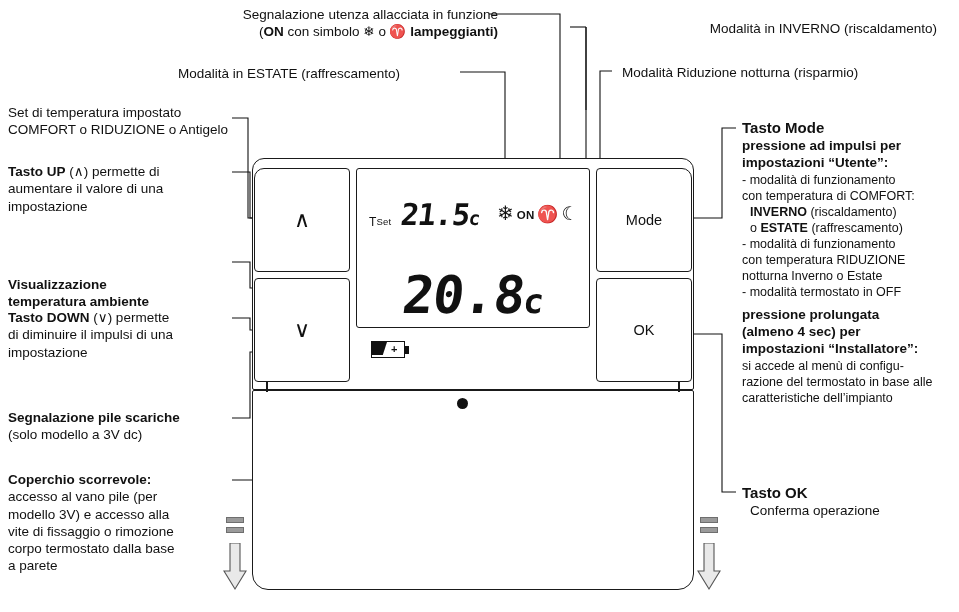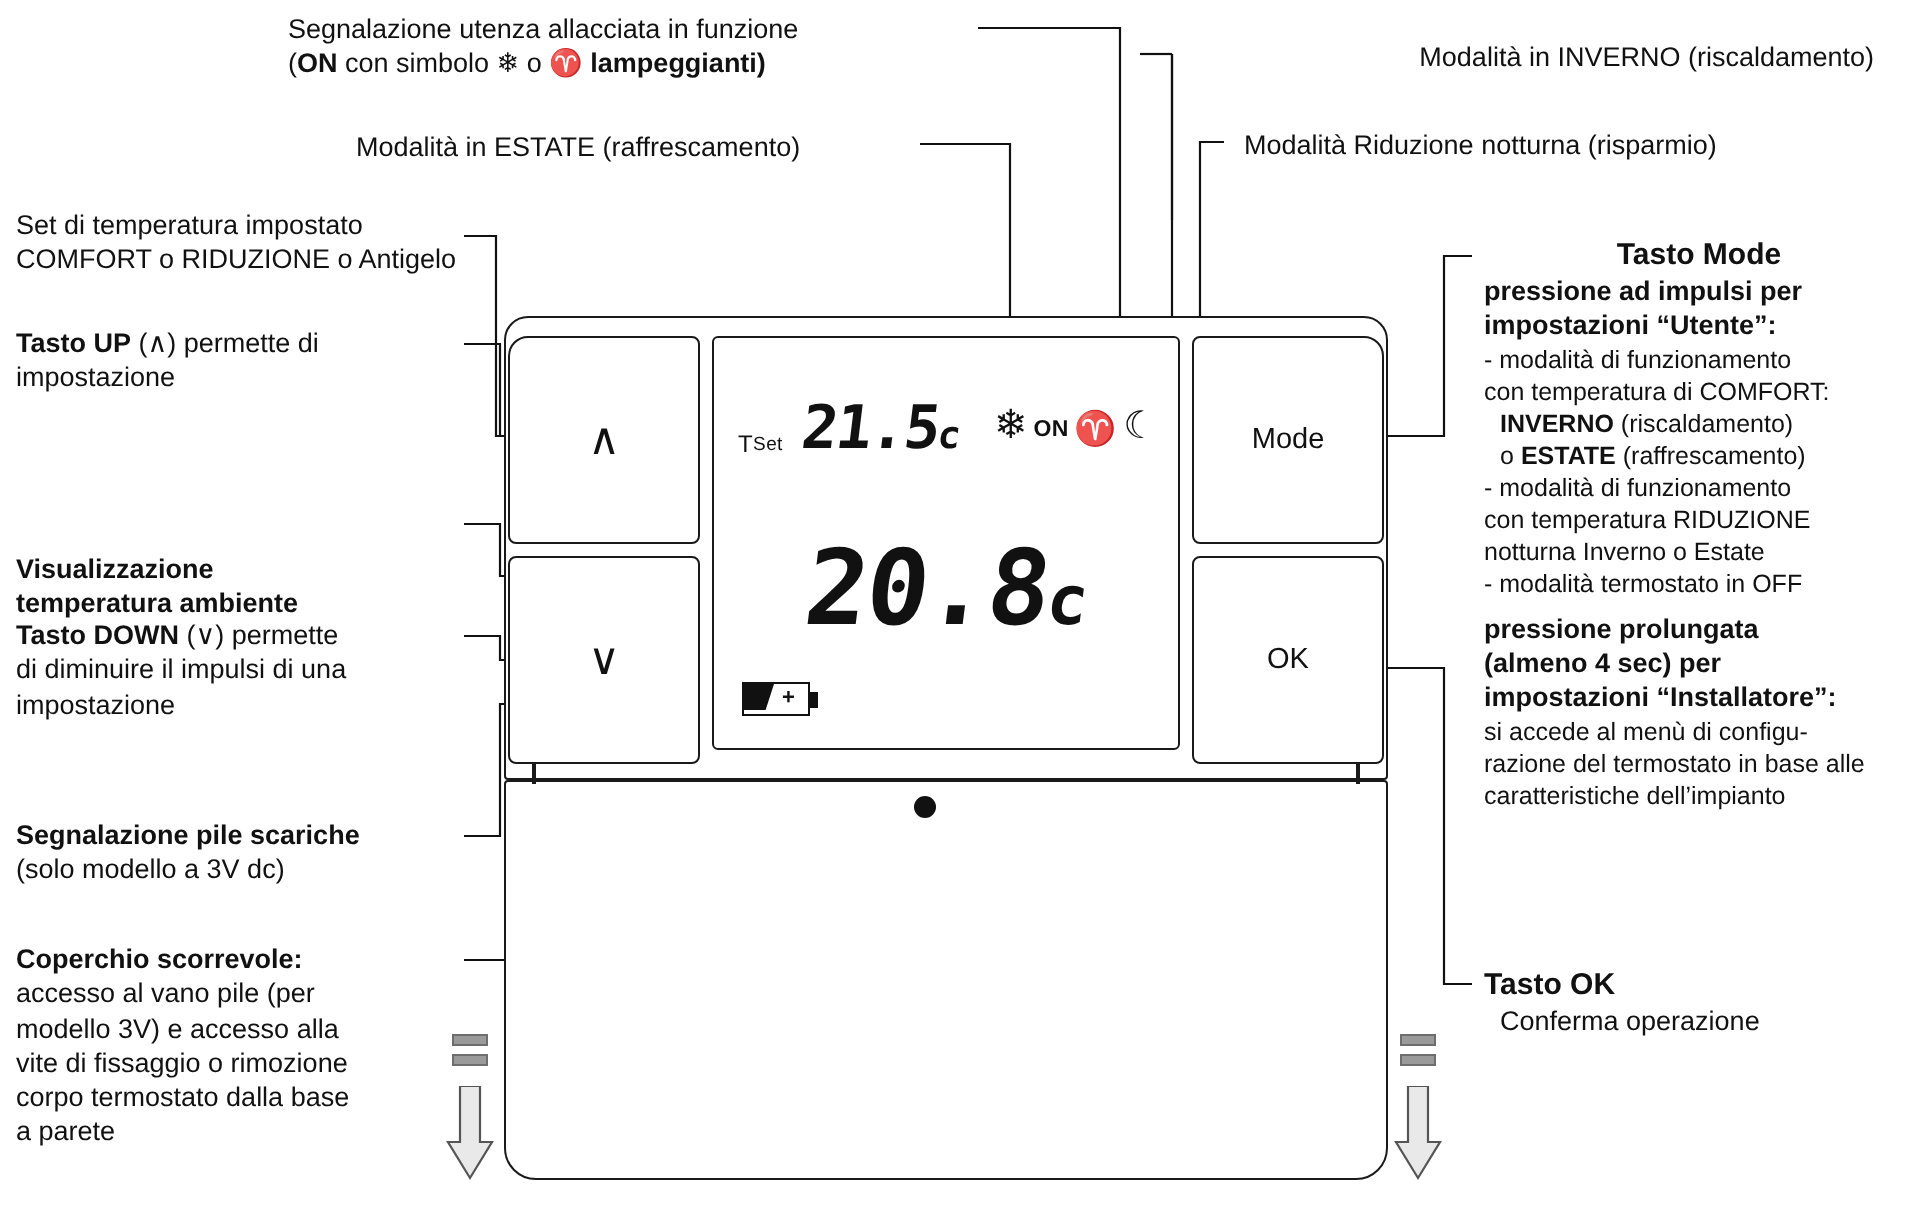--- a/index.html
+++ b/index.html
@@ -44,21 +44,21 @@
     left: 0; top: 0; width: 442px; height: 232px;
     border-radius: 12px 12px 2px 2px;
   }
   
   .case-bottom {
     left: 0; top: 232px; width: 442px; height: 200px;
     border-radius: 2px 2px 16px 16px;
   }
   
   .lcd {
-    left: 104px; top: 10px; width: 234px; height: 207px;
+    left: 104px; top: 10px; width: 234px; height: 160px;
     border-radius: 3px;
   }
   
   .btn {
     background: #fff;
     border: 1.6px solid #1a1a1a;
     box-sizing: border-box;
     position: absolute;
     display: flex;
     align-items: center;
@@ -251,21 +251,21 @@
 <div class="slide-arrow abs" style="left:696px; top:517px;">
   <div class="bars">
       <i></i>
       <i></i>
     </div>
   <svg width="26" height="48" viewBox="0 0 26 48">
     <polygon points="8,0 18,0 18,28 24,28 13,46 2,28 8,28" fill="#e9e9e9" stroke="#555" stroke-width="1.1"></polygon>
   </svg>
 </div>
 
-<div class="blk txt" style="left:144px; top:6px; width:340px; text-align:left;">
+<div class="blk txt" style="left:158px; top:6px; width:340px; text-align:right;">
   <div>Segnalazione utenza allacciata in funzione</div>
   <div>
     <span>(</span><b>ON</b><span> con simbolo ❄ o ♈ </span><b>lampeggianti)</b>
   </div>
 </div>
 
 <div class="blk txt" style="left:597px; top:20px; width:340px;text-align:right;">
   <div>Modalità in INVERNO (riscaldamento)</div>
 </div>
 
@@ -277,20 +277,21 @@
   <div>Modalità Riduzione notturna (risparmio)</div>
 </div>
 
 <div class="blk txt" style="left:8px; top:104px; width:235px;">
   <div>Set di temperatura impostato</div>
   <div>COMFORT o RIDUZIONE o Antigelo</div>
 </div>
 
 <div class="blk txt" style="left:8px; top:163px; width:232px;">
   <div><b>Tasto UP</b><span> (∧) permette di</span></div>
+  <div>aumentare il valore di una</div>
   <div>impostazione</div>
 </div>
 
 <div class="blk txt" style="left:8px; top:248px; width:232px; font-weight:bold;margin-top:28px;">
   <div>Visualizzazione</div>
   <div>temperatura ambiente</div>
 </div>
 
 <div class="blk txt" style="left:8px; top:309px; width:232px;">
   <div><b>Tasto DOWN</b><span> (∨) permette</span></div>
@@ -306,21 +307,21 @@
 <div class="blk txt" style="left:8px; top:471px; width:235px;">
   <div><b>Coperchio  scorrevole:</b></div>
   <div>accesso al vano pile (per</div>
   <div>modello 3V) e accesso alla</div>
   <div>vite di fissaggio o rimozione</div>
   <div>corpo termostato dalla base</div>
   <div>a parete</div>
 </div>
 
 <div class="blk txt" style="left:742px; top:118px; width:215px;">
-  <div style="font-size:15px;text-align:center;"><b>Tasto Mode</b></div>
+  <div style="font-size:15px;"><b>Tasto Mode</b></div>
   <div><b>pressione ad impulsi per</b></div>
   <div><b>impostazioni “Utente”:</b></div>
   <div class="small">- modalità di funzionamento</div>
   <div class="small">  con temperatura di COMFORT:</div>
   <div class="small" style="padding-left:8px;">
     <b>INVERNO</b><span> (riscaldamento)</span>
   </div>
   <div class="small" style="padding-left:8px;">
     <span>o </span><b>ESTATE</b><span> (raffrescamento)</span>
   </div>

